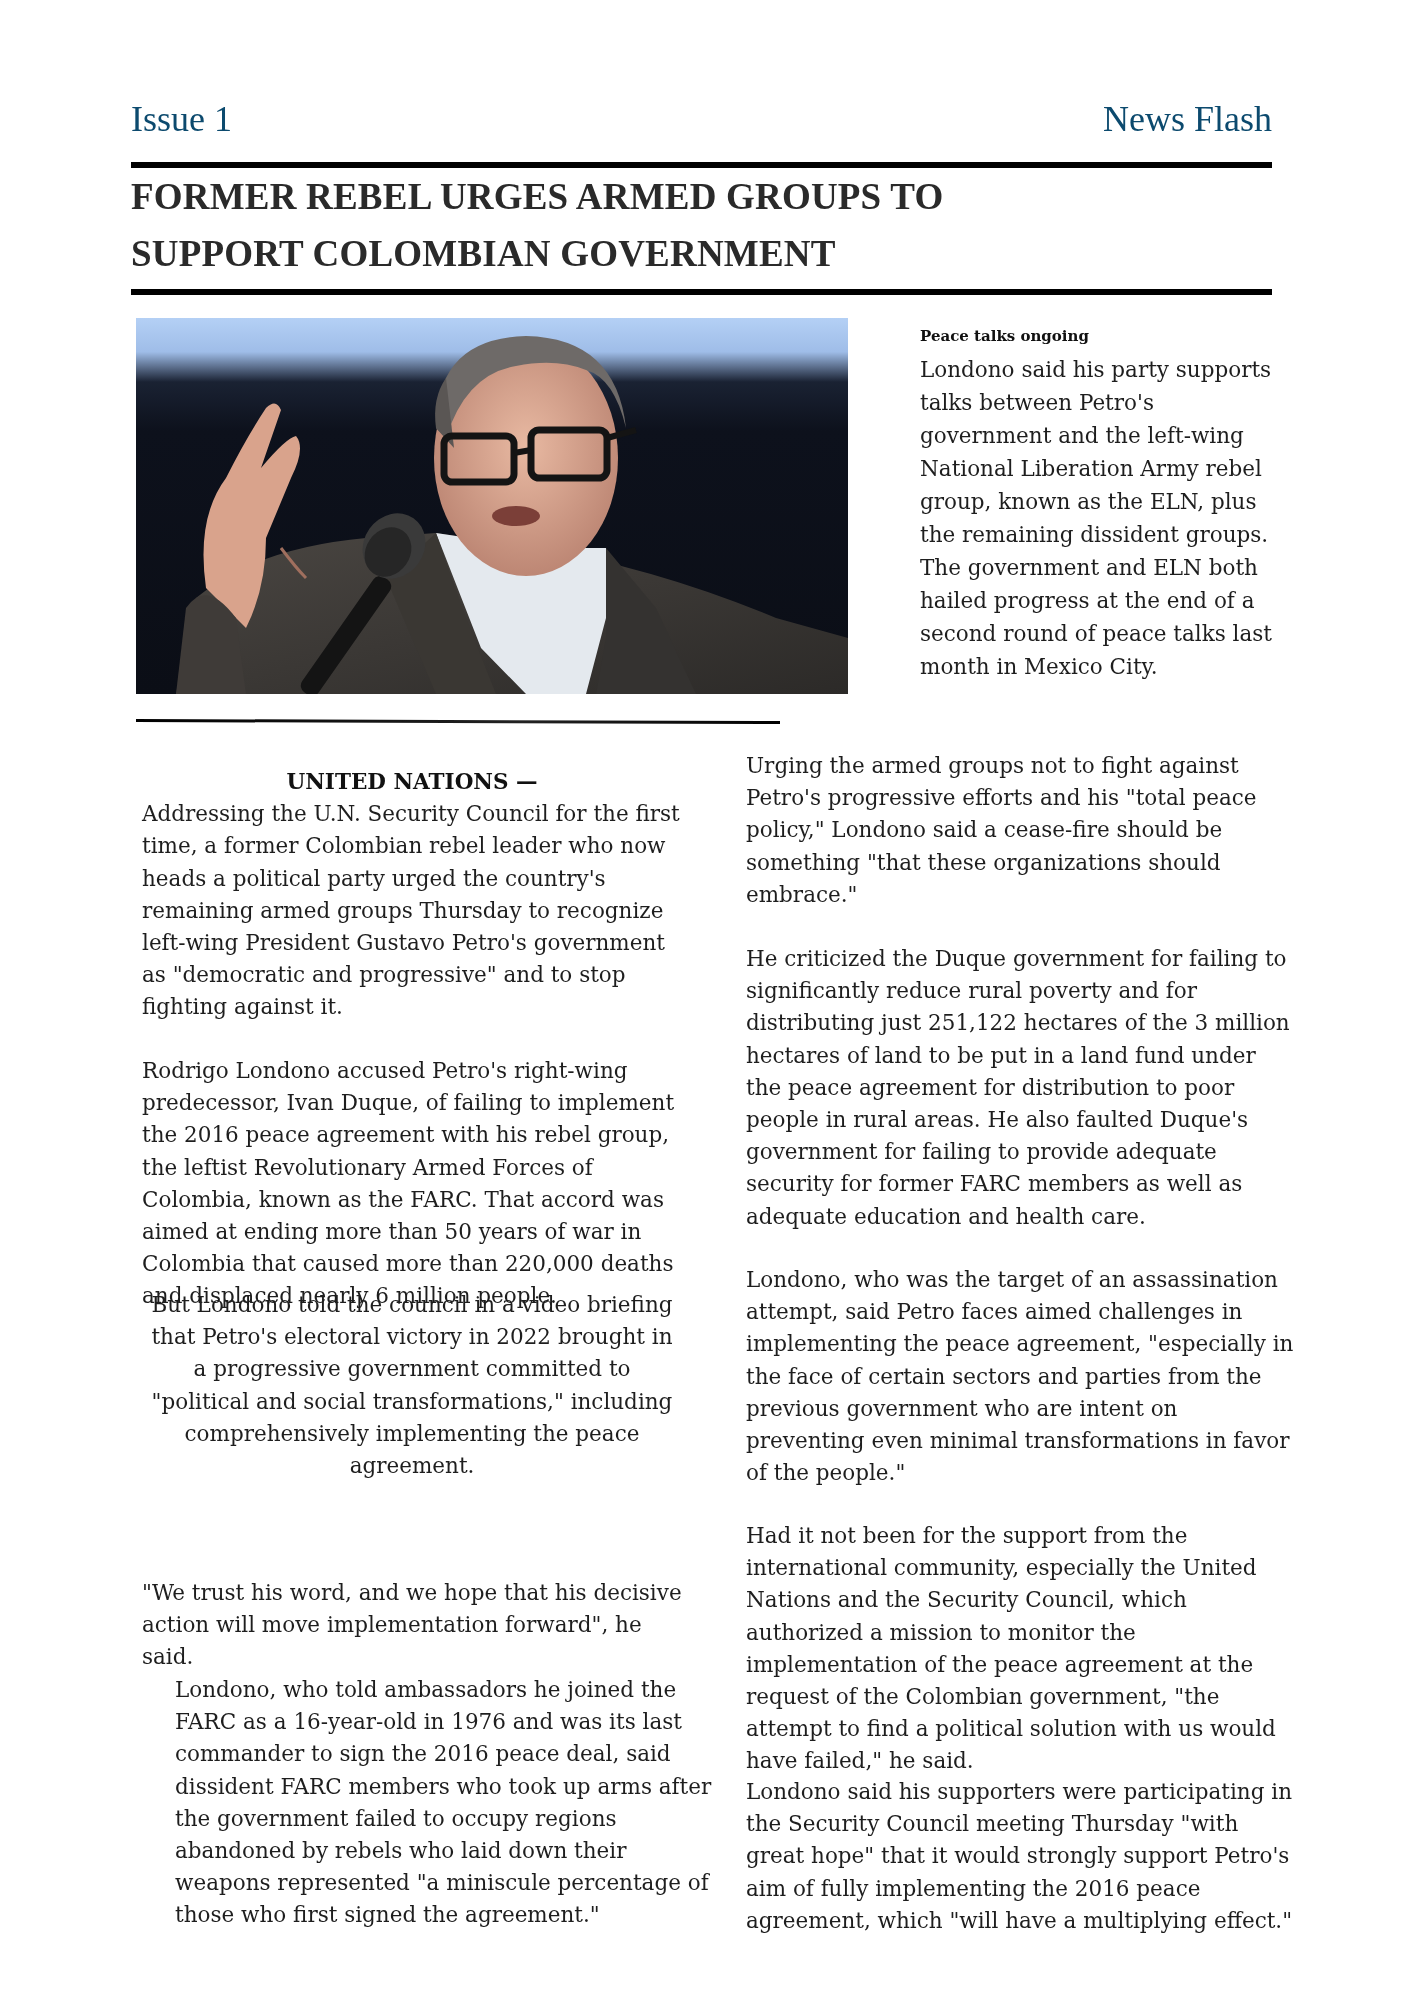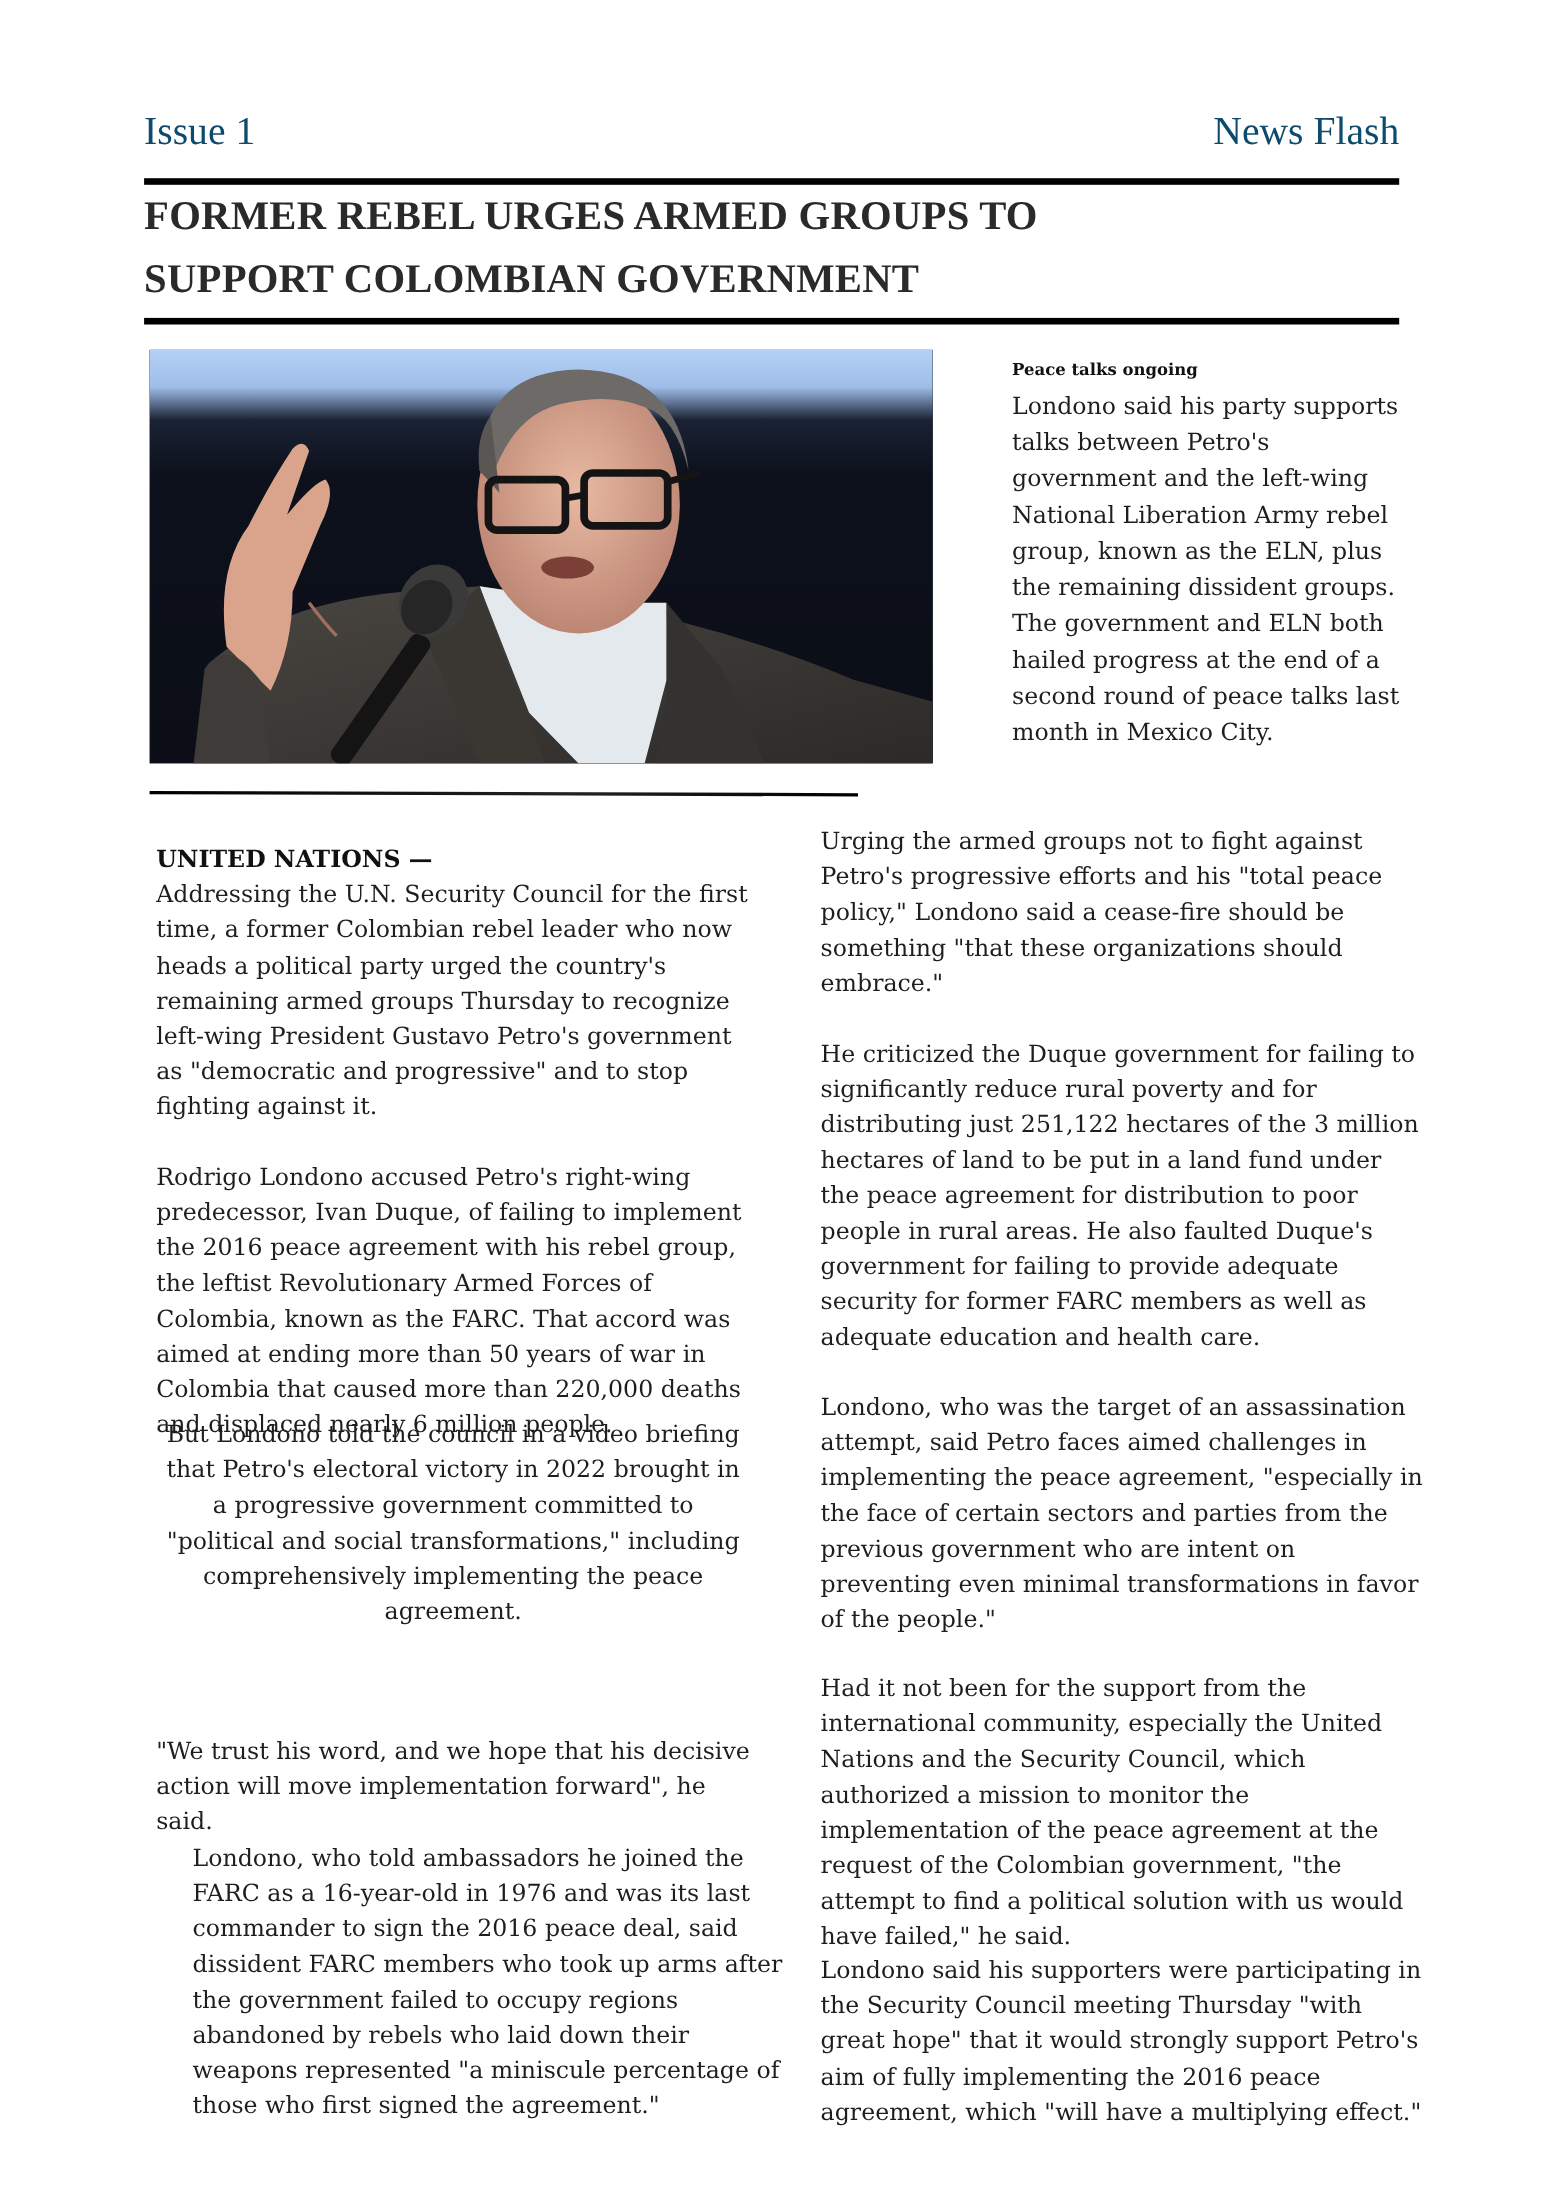--- a/index.html
+++ b/index.html
@@ -11,21 +11,21 @@
   .masthead-right { right:142px; }
   .rule { left:131px; width:1141px; height:6px; background:#000; }
   .headline { left:131px; top:168px; width:1141px; font-family:"Liberation Serif", serif; font-weight:bold;
               font-size:37px; line-height:57px; color:#2a2a2a; letter-spacing:0.2px; margin:0; }
   .photo { left:136px; top:318px; width:712px; height:376px; overflow:hidden; background:#0e1320; }
   .sep { left:136px; top:719px; width:644px; height:3px; background:linear-gradient(to right,#000 0%,#222 60%,#000 100%); transform:rotate(0.18deg); transform-origin:left center; }
   .sidebar { left:920px; top:320px; width:360px; font-size:21.5px; line-height:33px; }
   .sidebar h3 { margin:0; font-size:15px; line-height:33px; font-weight:bold; color:#111; }
   .col { font-size:21.5px; line-height:32.2px; width:540px; }
   .col p { margin:0; }
-  .dateline { font-weight:bold; color:#111; display:block; }
+  .dateline { font-weight:bold; color:#111; display:block;text-align:center; }
   .col-left { left:142px; }
   .col-right { left:734px; width:550px;margin-left:12px; }
 </style>
 </head>
 <body>
 
 <div class="abs masthead-left">Issue 1</div>
 <div class="abs masthead-right">News Flash</div>
 
 <div class="abs rule" style="top:162px;"></div>

